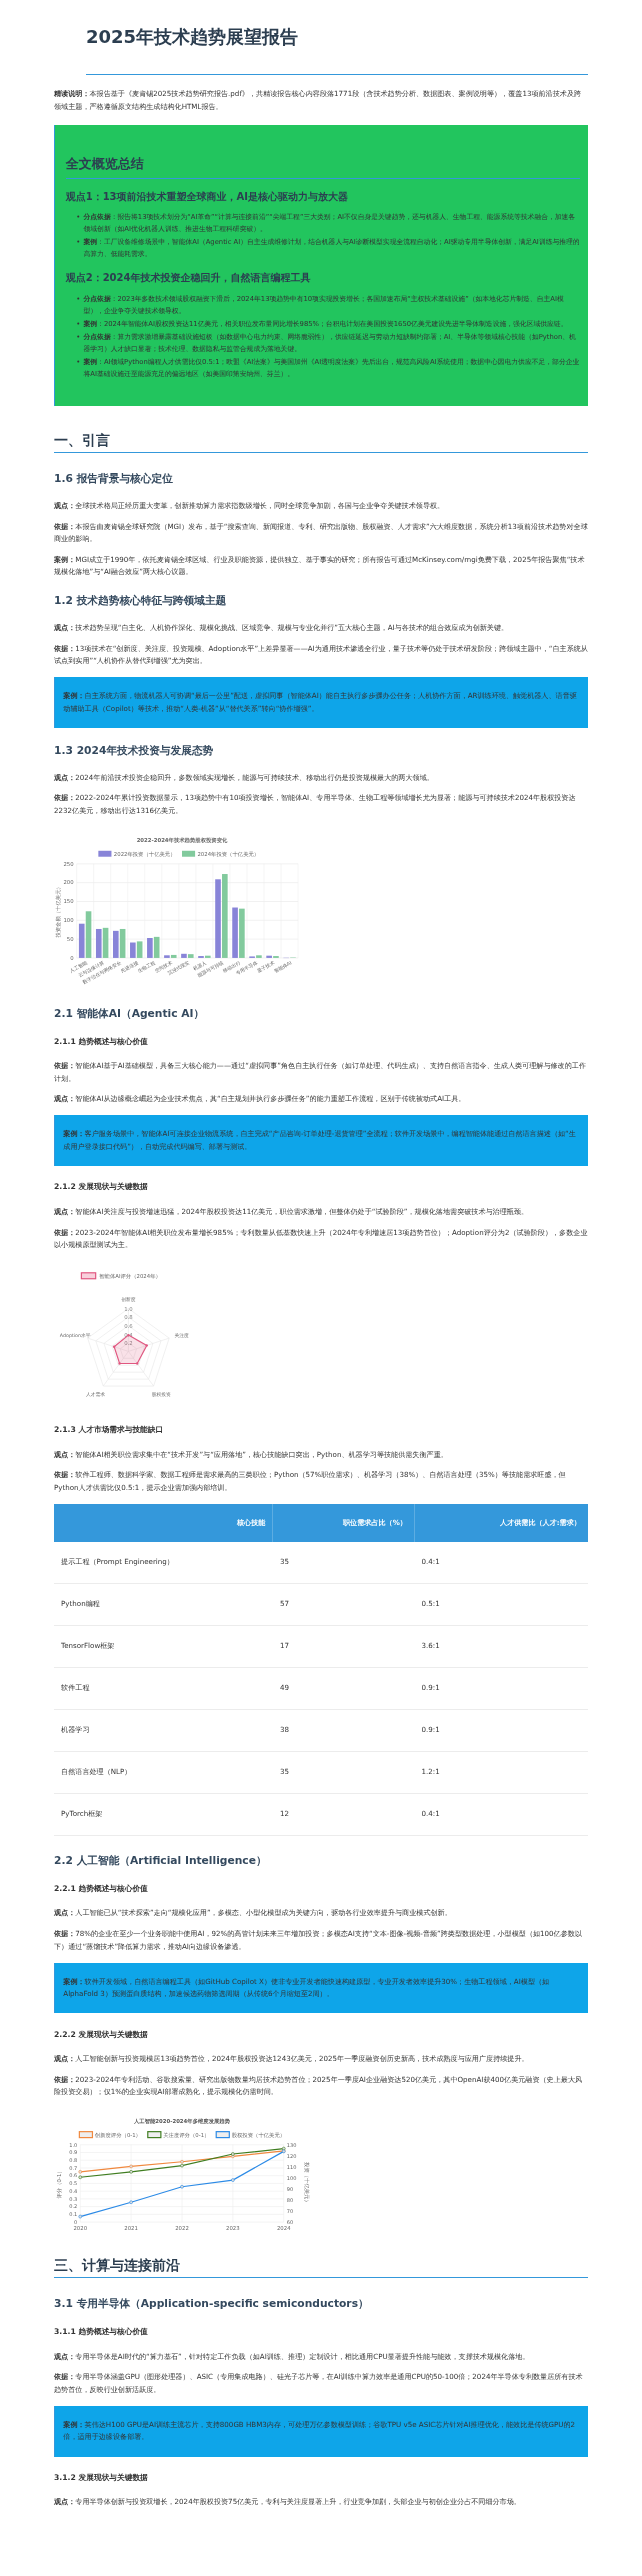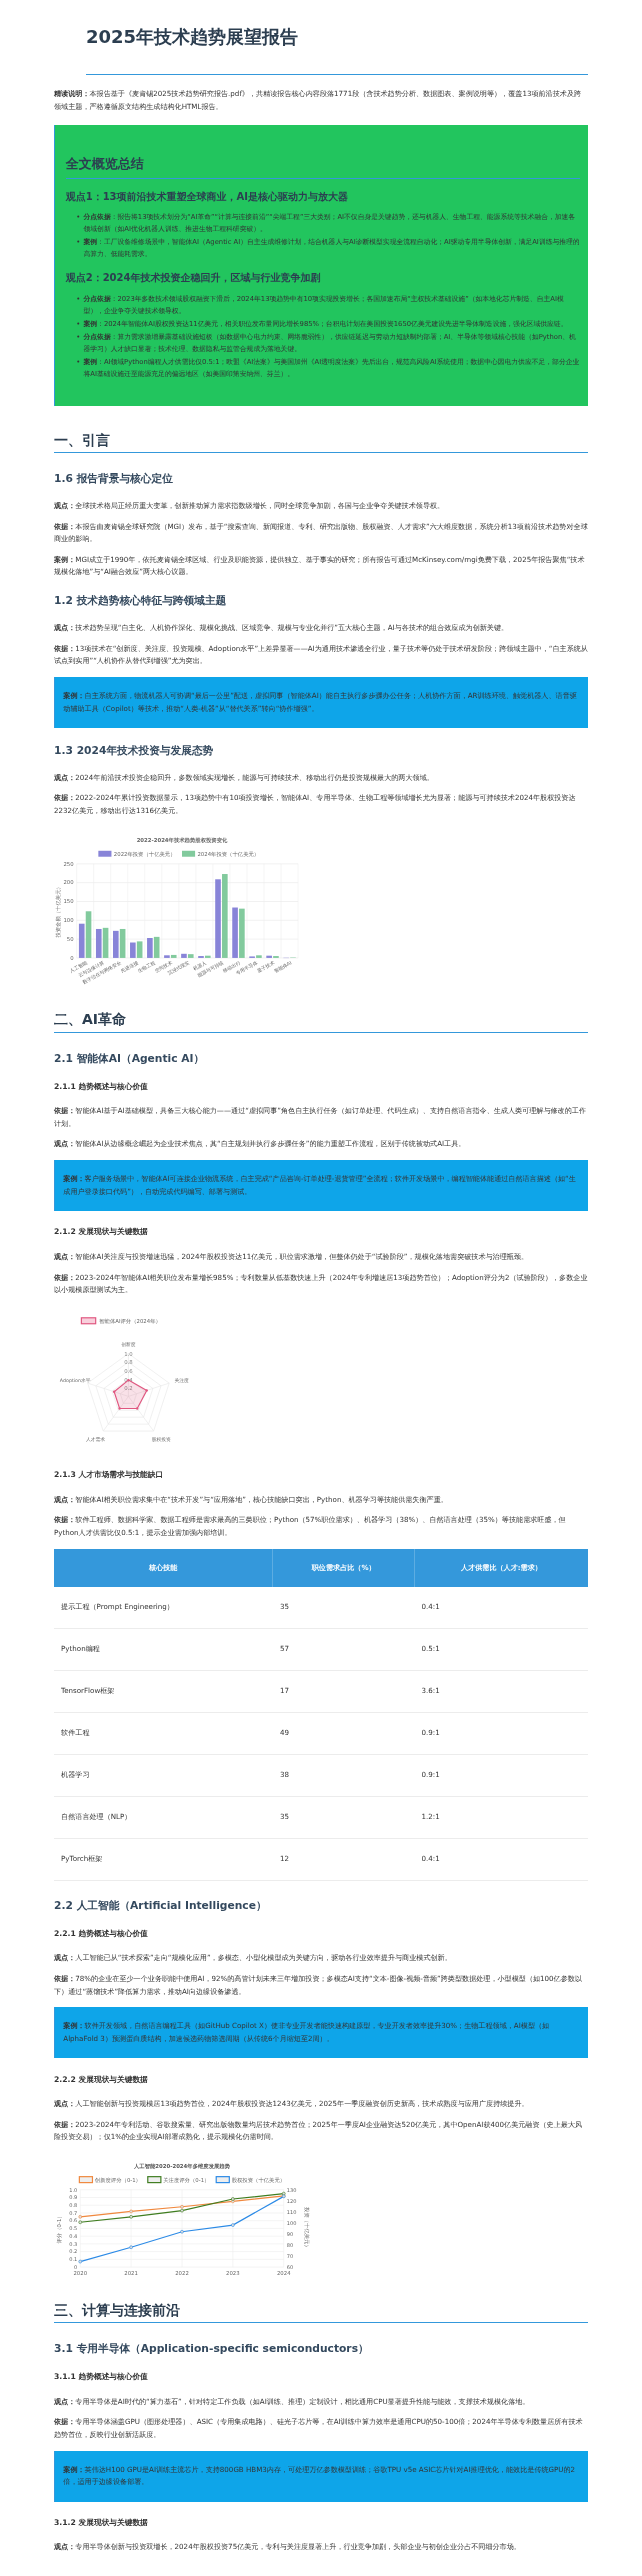--- a/index.html
+++ b/index.html
@@ -43,21 +43,21 @@
   p.para b { font-weight: bold; text-align: right; }
   .case {
     background: #0ea5e9; border-left: 1.8px solid #3498db;
     padding: 13px 8.3px 13px 8.3px; margin: 9.5px 0 14.3px 0; font-size: 7.1px; line-height: 1.75;
   }
   .case b { font-weight: bold; }
   .chart-box { width: 256px; margin: 16.7px 0 18px 0; }
   .chart-box svg { display: block; }
   table.skills { width: 100%; border-collapse: collapse; margin: 9.5px 0 18px 0; font-size: 7.1px; }
   table.skills th {
-    background: #3498db; color: #ffffff; text-align: center; font-weight: bold;
+    background: #3498db; color: #ffffff; text-align: right; font-weight: bold;
     padding: 13px 7.1px; border-right: 0.6px solid #5dade2;
   }
   table.skills th:last-child { border-right: none; }
   table.skills td { padding: 14.3px 7.1px; border-bottom: 0.6px solid #ececec; color: #333; }
 </style>
 </head>
 <body>
 
 <div class="page">
 
@@ -67,21 +67,21 @@
 
   <div class="summary">
     <h2>全文概览总结</h2>
 
     <h3>观点1：13项前沿技术重塑全球商业，AI是核心驱动力与放大器</h3>
     <ul>
       <li><b>分点依据</b><span>：报告将13项技术划分为“AI革命”“计算与连接前沿”“尖端工程”三大类别；AI不仅自身是关键趋势，还与机器人、生物工程、能源系统等技术融合，加速各领域创新（如AI优化机器人训练、推进生物工程科研突破）。</span></li>
       <li><b>案例</b><span>：工厂设备维修场景中，智能体AI（Agentic AI）自主生成维修计划，结合机器人与AI诊断模型实现全流程自动化；AI驱动专用半导体创新，满足AI训练与推理的高算力、低能耗需求。</span></li>
     </ul>
 
-    <h3>观点2：2024年技术投资企稳回升，区域与行业竞争加剧</h3>
+    <h3>观点2：2024年技术投资企稳回升，自然语言编程工具</h3>
     <ul>
       <li><b>分点依据</b><span>：2023年多数技术领域股权融资下滑后，2024年13项趋势中有10项实现投资增长；各国加速布局“主权技术基础设施”（如本地化芯片制造、自主AI模型），企业争夺关键技术领导权。</span></li>
       <li><b>案例</b><span>：2024年智能体AI股权投资达11亿美元，相关职位发布量同比增长985%；台积电计划在美国投资1650亿美元建设先进半导体制造设施，强化区域供应链。</span></li>
     </ul>
 
     <ul>
       <li><b>分点依据</b><span>：算力需求激增暴露基础设施短板（如数据中心电力约束、网络脆弱性），供应链延迟与劳动力短缺制约部署；AI、半导体等领域核心技能（如Python、机器学习）人才缺口显著；技术伦理、数据隐私与监管合规成为落地关键。</span></li>
       <li><b>案例</b><span>：AI领域Python编程人才供需比仅0.5:1；欧盟《AI法案》与美国加州《AI透明度法案》先后出台，规范高风险AI系统使用；数据中心因电力供应不足，部分企业将AI基础设施迁至能源充足的偏远地区（如美国印第安纳州、芬兰）。</span></li>
     </ul>
   </div>
@@ -171,21 +171,20 @@
         <text x="228.00000000000003" y="218" text-anchor="end" font-size="8" fill="#666" font-family="&quot;DejaVu Sans&quot;, &quot;Liberation Sans&quot;, sans-serif" transform="rotate(-28 228.00000000000003 218)">沉浸式现实</text>
         <text x="256.61538461538464" y="218" text-anchor="end" font-size="8" fill="#666" font-family="&quot;DejaVu Sans&quot;, &quot;Liberation Sans&quot;, sans-serif" transform="rotate(-28 256.61538461538464 218)">机器人</text>
         <text x="285.2307692307692" y="218" text-anchor="end" font-size="8" fill="#666" font-family="&quot;DejaVu Sans&quot;, &quot;Liberation Sans&quot;, sans-serif" transform="rotate(-28 285.2307692307692 218)">能源与可持续</text>
         <text x="313.84615384615387" y="218" text-anchor="end" font-size="8" fill="#666" font-family="&quot;DejaVu Sans&quot;, &quot;Liberation Sans&quot;, sans-serif" transform="rotate(-28 313.84615384615387 218)">移动出行</text>
         <text x="342.4615384615385" y="218" text-anchor="end" font-size="8" fill="#666" font-family="&quot;DejaVu Sans&quot;, &quot;Liberation Sans&quot;, sans-serif" transform="rotate(-28 342.4615384615385 218)">专用半导体</text>
         <text x="371.0769230769231" y="218" text-anchor="end" font-size="8" fill="#666" font-family="&quot;DejaVu Sans&quot;, &quot;Liberation Sans&quot;, sans-serif" transform="rotate(-28 371.0769230769231 218)">量子技术</text>
         <text x="399.69230769230774" y="218" text-anchor="end" font-size="8" fill="#666" font-family="&quot;DejaVu Sans&quot;, &quot;Liberation Sans&quot;, sans-serif" transform="rotate(-28 399.69230769230774 218)">智能体AI</text>
       </svg>
     </div>
 
-  <h2 class="sec">二、AI革命</h2>
 
   <h3 class="sub">2.1 智能体AI（Agentic AI）</h3>
   <h4 class="subsub">2.1.1 趋势概述与核心价值</h4>
   <p class="para"><b>依据：</b><span>智能体AI基于AI基础模型，具备三大核心能力——通过“虚拟同事”角色自主执行任务（如订单处理、代码生成）、支持自然语言指令、生成人类可理解与修改的工作计划。</span></p>
   <p class="para"><b>观点：</b><span>智能体AI从边缘概念崛起为企业技术焦点，其“自主规划并执行多步骤任务”的能力重塑工作流程，区别于传统被动式AI工具。</span></p>
   <div class="case"><b>案例：</b><span>客户服务场景中，智能体AI可连接企业物流系统，自主完成“产品咨询-订单处理-退货管理”全流程；软件开发场景中，编程智能体能通过自然语言描述（如“生成用户登录接口代码”），自动完成代码编写、部署与测试。</span></div>
 
   <h4 class="subsub">2.1.2 发展现状与关键数据</h4>
   <p class="para"><b>观点：</b><span>智能体AI关注度与投资增速迅猛，2024年股权投资达11亿美元，职位需求激增，但整体仍处于“试验阶段”，规模化落地需突破技术与治理瓶颈。</span></p>
   <p class="para"><b>依据：</b><span>2023-2024年智能体AI相关职位发布量增长985%；专利数量从低基数快速上升（2024年专利增速居13项趋势首位）；Adoption评分为2（试验阶段），多数企业以小规模原型测试为主。</span></p>

